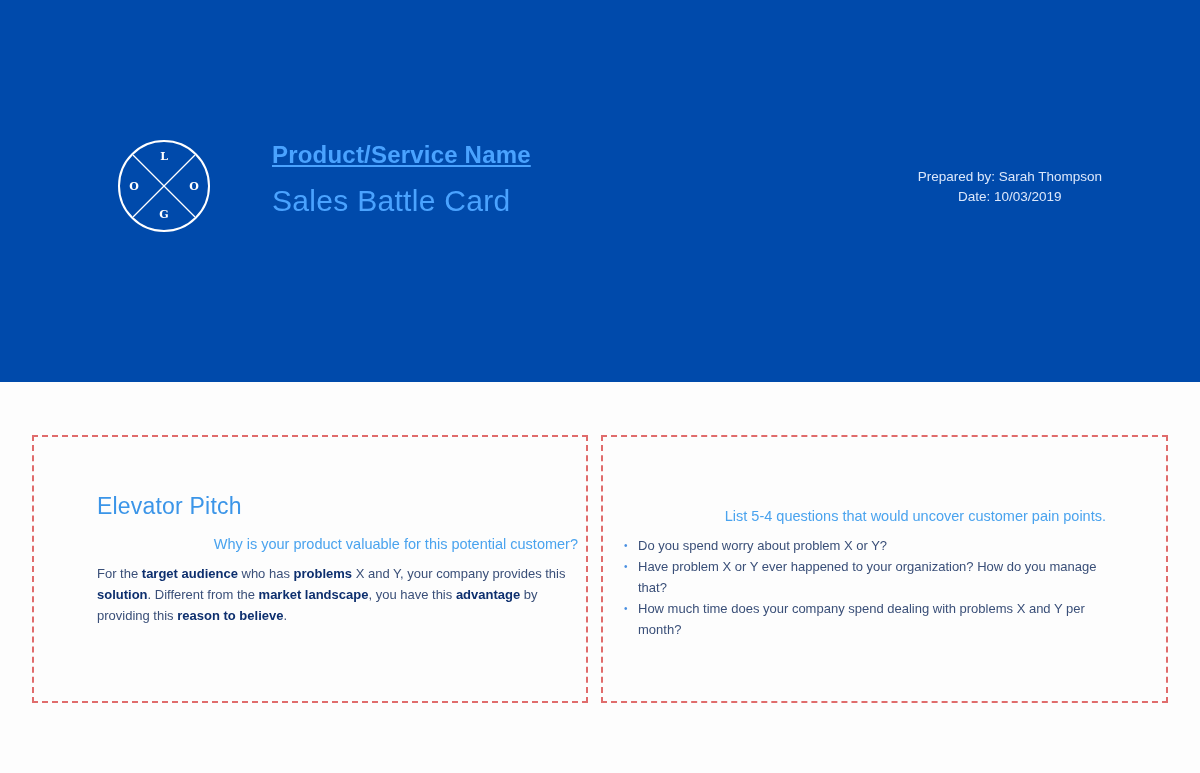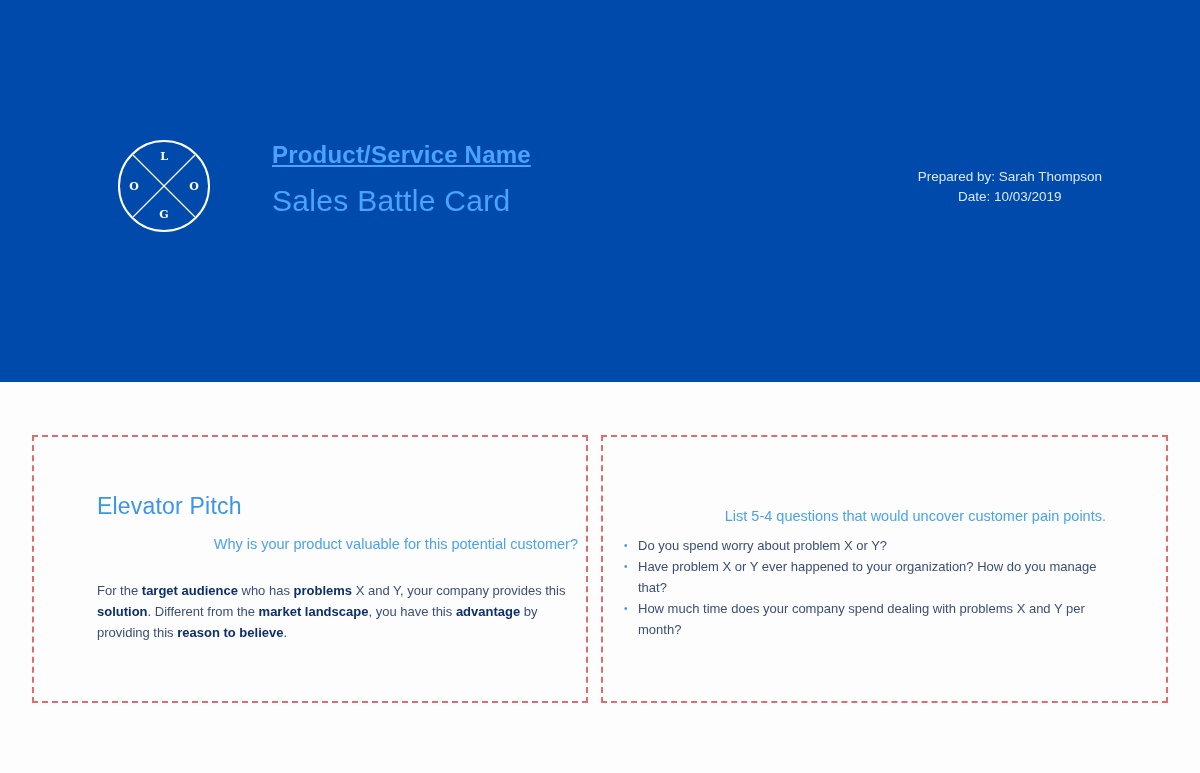--- a/index.html
+++ b/index.html
@@ -42,21 +42,21 @@
     .card.right .card-inner { left: 19px; right: 60px; }
 
     .card h2 {
       font-size: 23px; font-weight: normal; color: #3b95e8;
       line-height: 28px; letter-spacing: 0.2px;
     }
     .card .prompt {
       font-size: 14.5px; color: #4aa3ee; margin-top: 14px; line-height: 20px; text-align: right;
     }
     .card .body {
-      font-size: 13px; color: #3a4f78; line-height: 21px; margin-top: 26px;
+      font-size: 13px; color: #3a4f78; line-height: 21px; margin-top: 9px;
     }
     .card .body b { color: #0d2f6e; font-weight: bold; }
 
     .qlist { list-style: none; margin-top: 9px; }
     .qlist li {
       position: relative; padding-left: 16px; font-size: 13px; color: #3a4f78;
       line-height: 21px;
     }
     .qlist li .bullet {
       position: absolute; left: 2px; top: 0; color: #4a90e2; font-size: 10px;

